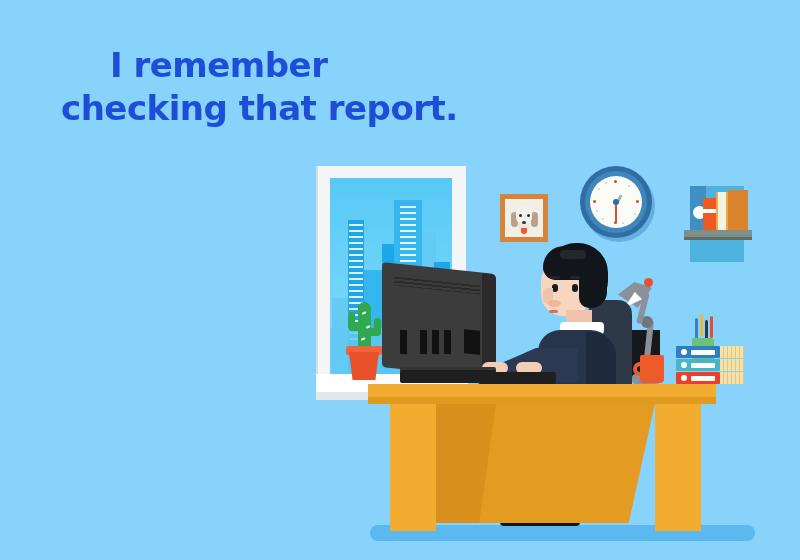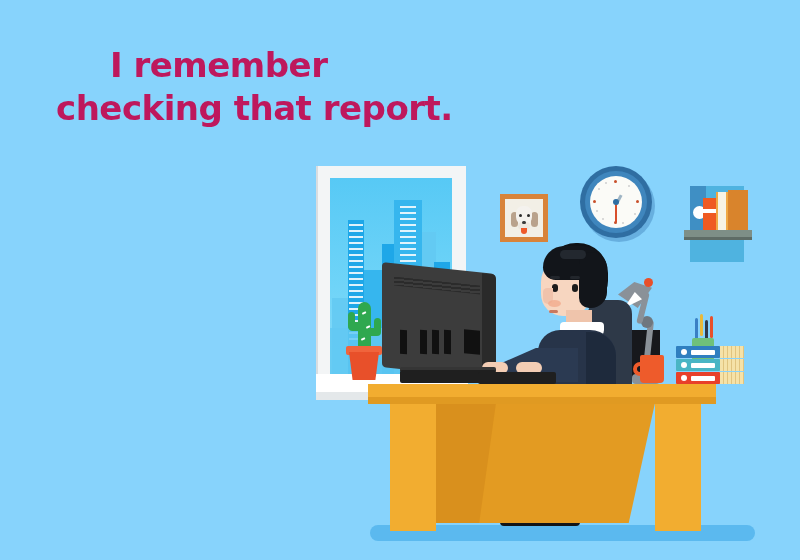--- a/index.html
+++ b/index.html
@@ -17,30 +17,30 @@
     overflow: hidden;
     background: #87d3fc;
   }
 
   
   #caption {
     position: absolute;
     left: 52px;
     top: 44px;
     width: 420px;
-    color: #be185d;
+    color: #1d4ed8;
     font-family: "DejaVu Sans", sans-serif;
     font-weight: 700;
     font-size: 34px;
     line-height: 1.25;
     letter-spacing: -0.5px;
   }
   #caption .line { display: block; white-space: nowrap; }
   #caption .l1 { margin-left: 58px; }
-  #caption .l2 { margin-left: 4px; }
+  #caption .l2 { margin-left: 9px; }
 
   
   .abs { position: absolute; }
 
   
   .floor-shadow {
     left: 370px; top: 525px; width: 385px; height: 16px;
     background: #5bb9ef; border-radius: 8px;
   }
 

